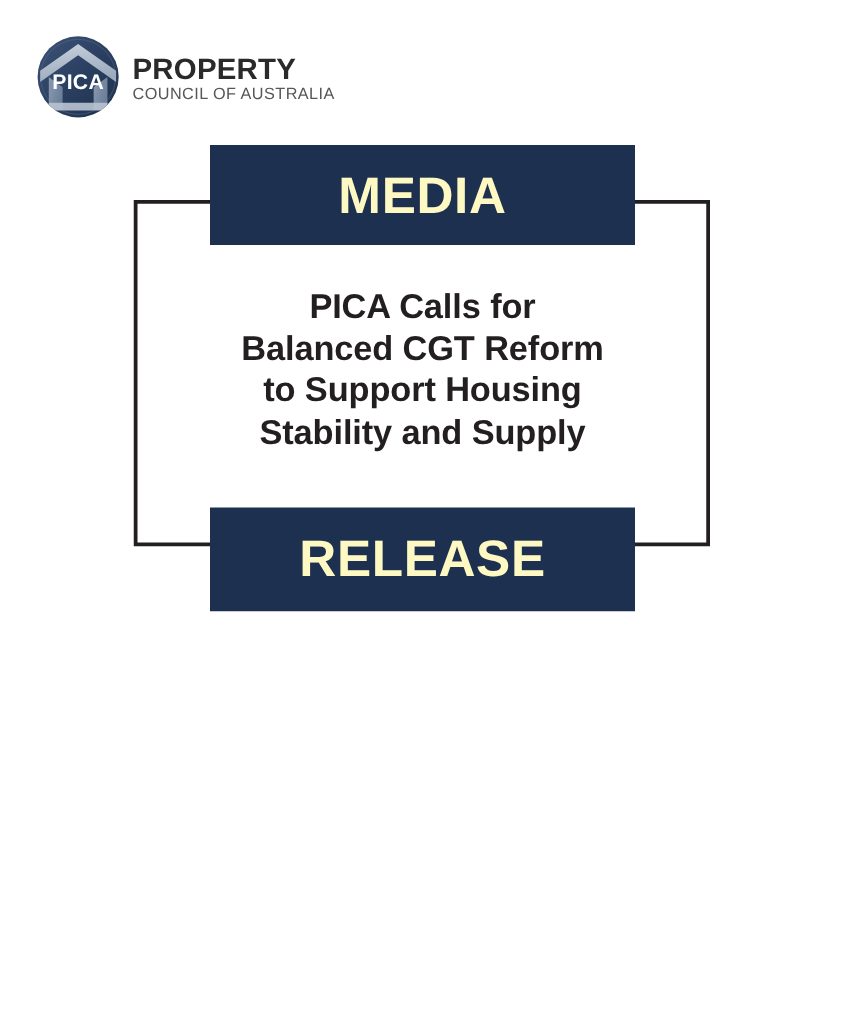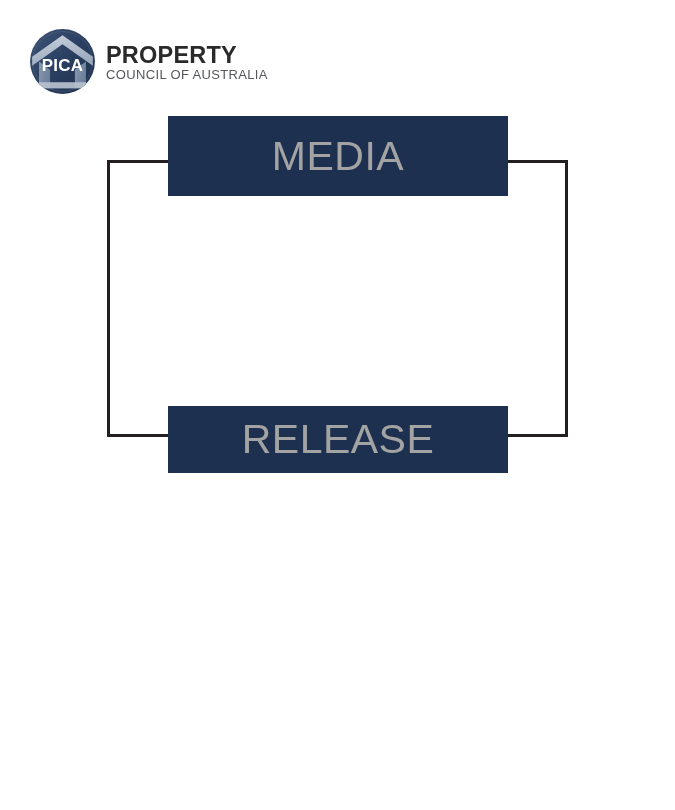--- a/index.html
+++ b/index.html
@@ -84,29 +84,29 @@
     display: flex;
     align-items: center;
     justify-content: center;
   }
   .banner-media {
     top: 116px;
     height: 80px;
   }
   .banner-release {
     top: 406px;
-    height: 67px;
+    height: 83px;
   }
   .banner-label {
     font-family: "Liberation Sans", sans-serif;
-    font-weight: normal;
+    font-weight: bold;
     font-size: 41px;
     line-height: 41px;
     letter-spacing: 0.5px;
-    color: #a3a3a3;
+    color: #fef9c3;
     text-align: right;
   }
 
   
   .headline {
     position: absolute;
     left: 110px;
     top: 228px;
     width: 456px;
     z-index: 2;
@@ -171,18 +171,24 @@
       <span class="brand-sub">COUNCIL OF AUSTRALIA</span>
     </div>
   </div>
 
   <div class="outline-frame"></div>
 
   <div class="banner banner-media">
     <span class="banner-label">MEDIA</span>
   </div>
 
+  <div class="headline">
+    <span class="headline-line">PICA Calls for</span>
+    <span class="headline-line">Balanced CGT Reform</span>
+    <span class="headline-line">to Support Housing</span>
+    <span class="headline-line">Stability and Supply</span>
+  </div>
 
   <div class="banner banner-release">
     <span class="banner-label">RELEASE</span>
   </div>
 
 </div>
 
 </body></html>

